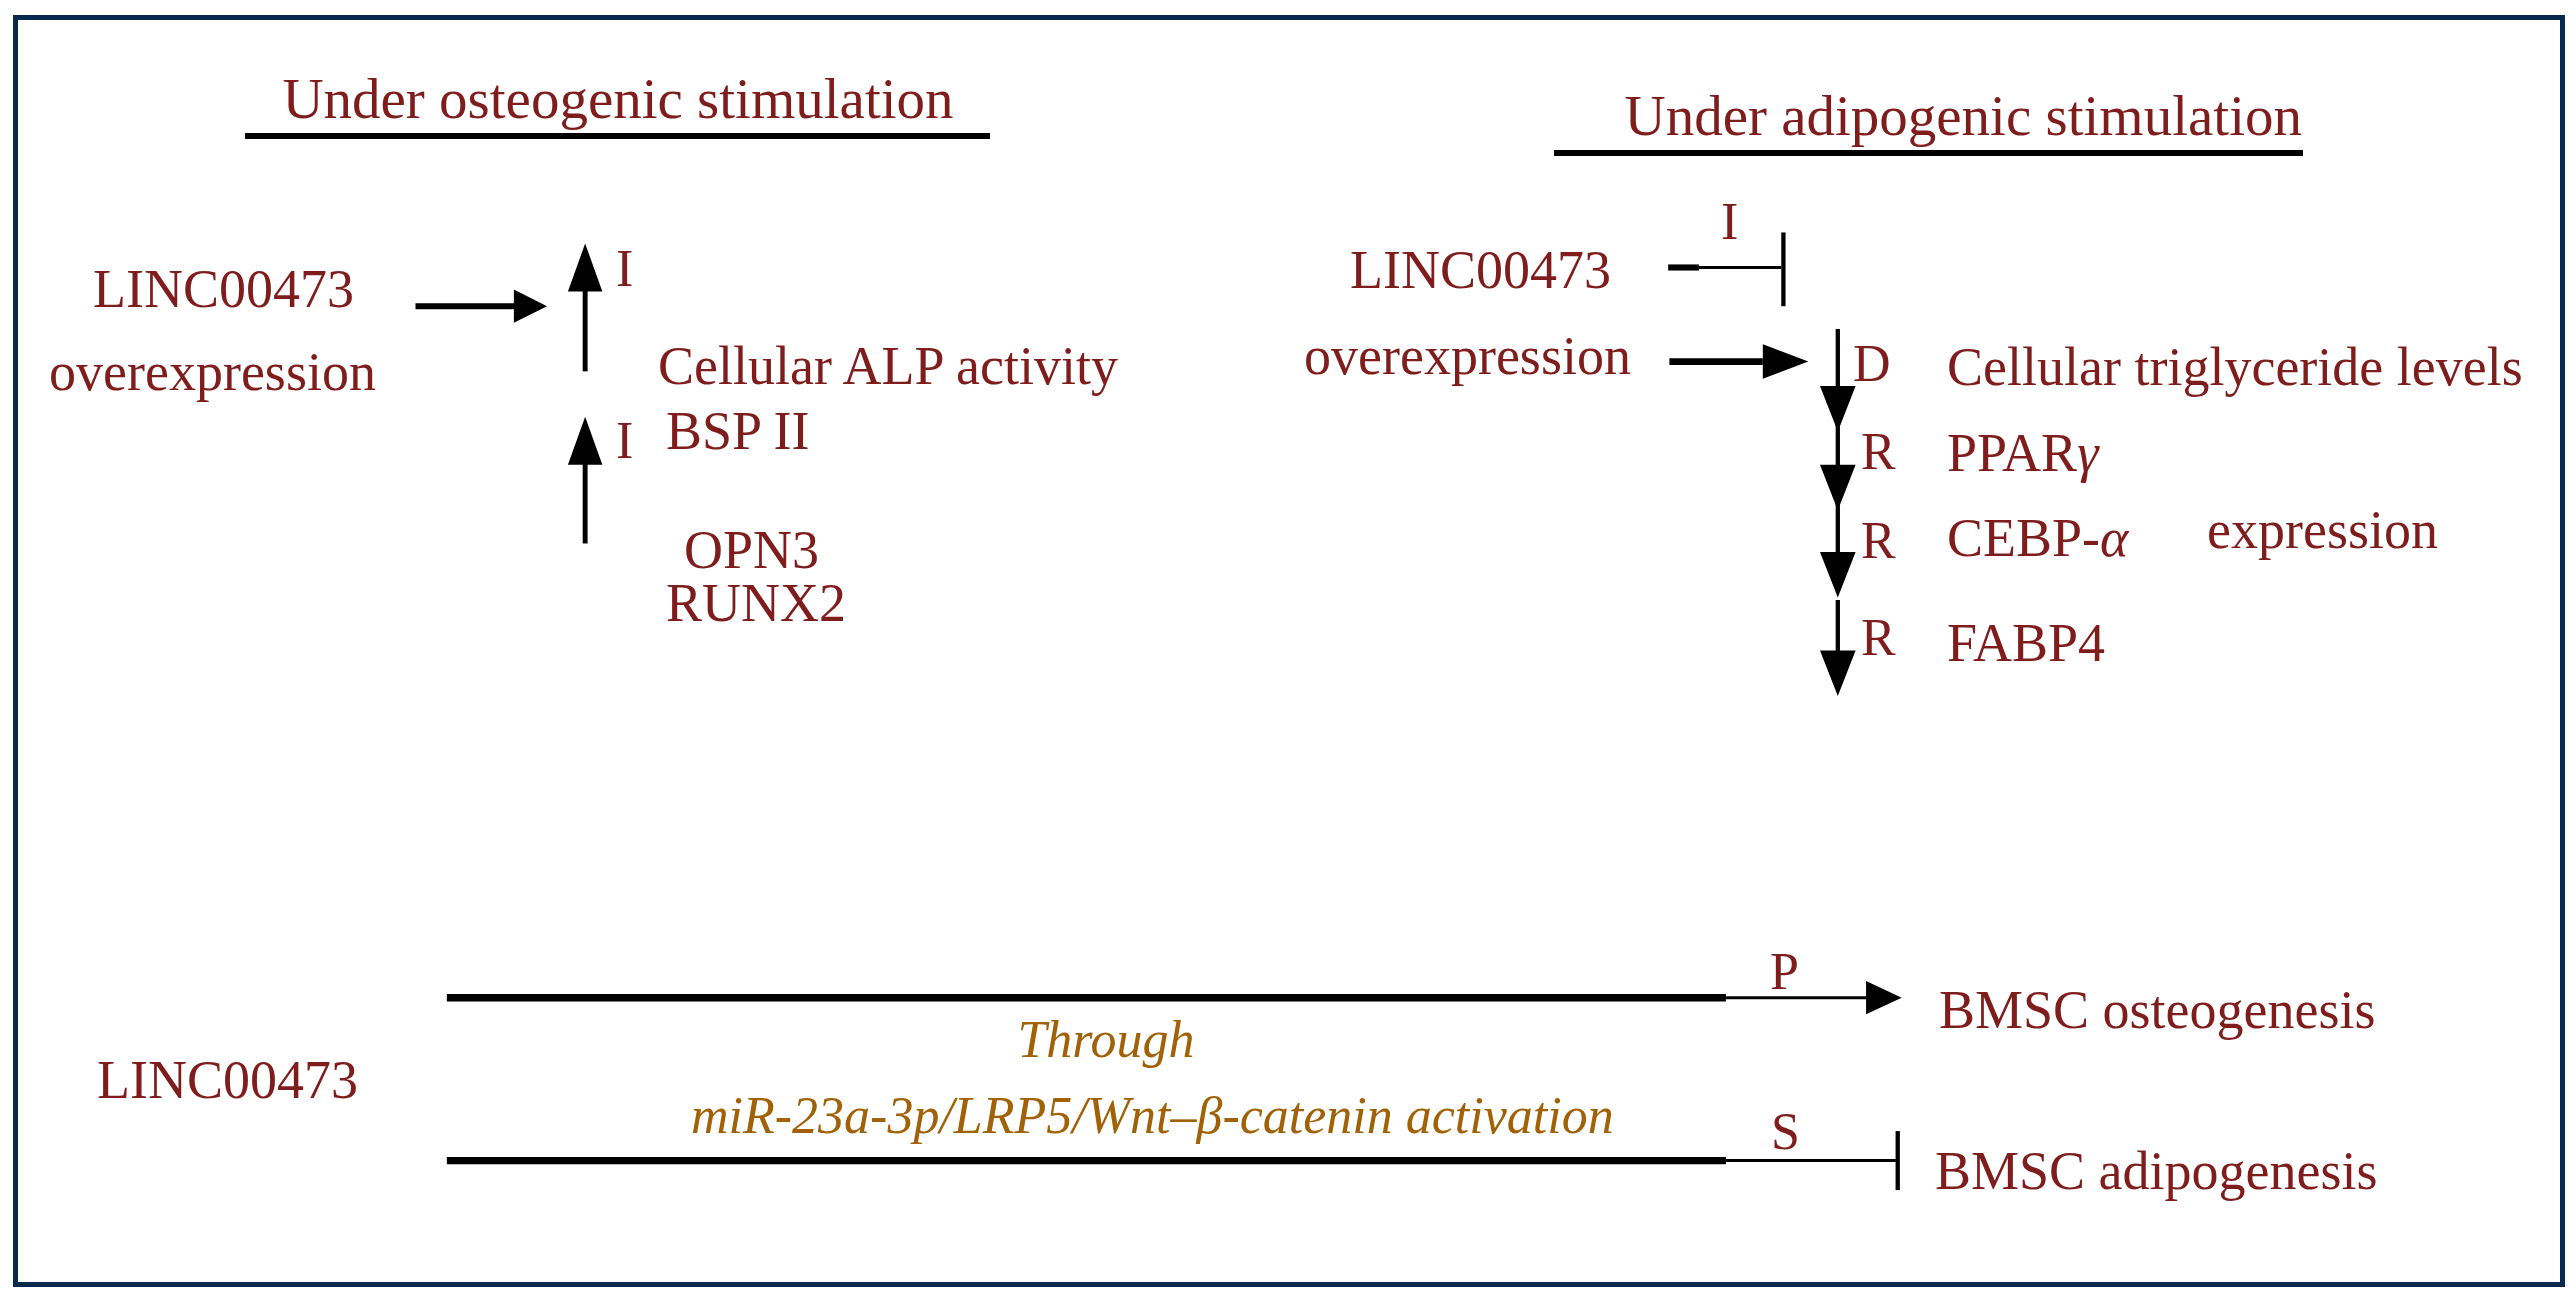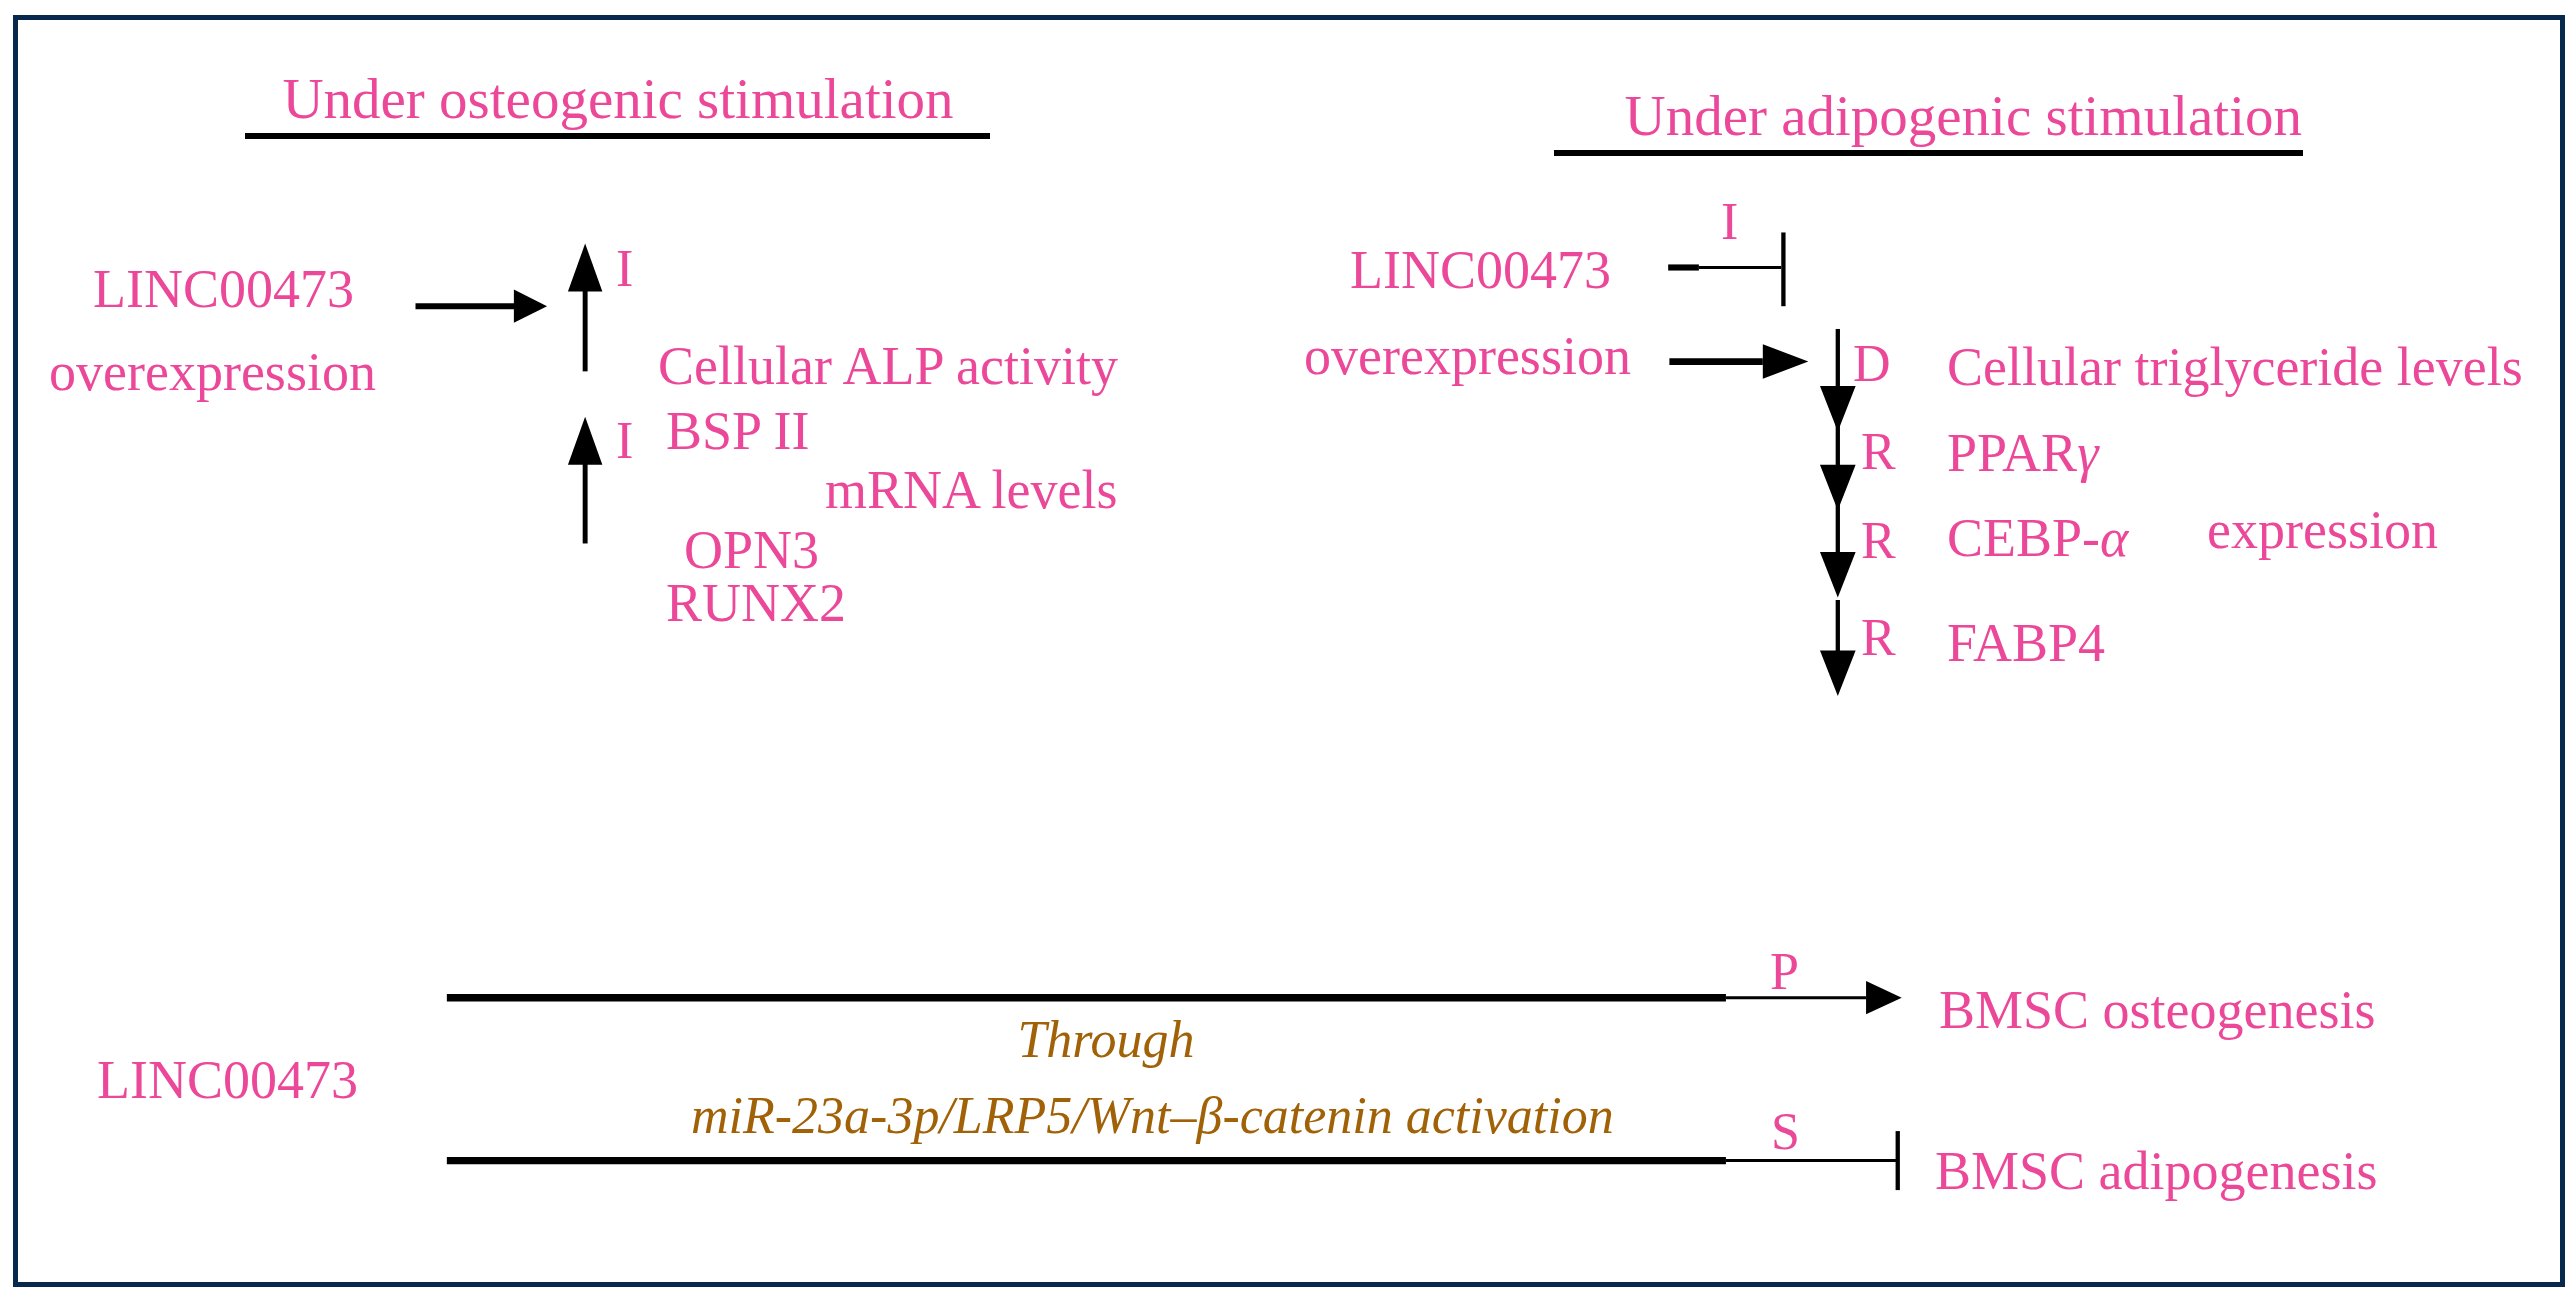--- a/index.html
+++ b/index.html
@@ -23,21 +23,21 @@
     width: 2542px;
     height: 1262px;
     border: 5.5px solid #07294d;
     background: transparent;
   }
   .t {
     position: absolute;
     white-space: nowrap;
     line-height: 1.05;
     font-size: 54px;
-    color: #ec4899;
+    color: #7f1d1d;
   }
   .title {
     font-size: 57px;
     text-align: center;
   }
   .lbl {
     font-size: 52px;
   }
   .rule {
     position: absolute;
@@ -142,21 +142,20 @@
   <div class="t" style="left:93px; top:261px;">LINC00473</div>
   <div class="t" style="left:49px; top:344px;">overexpression</div>
 
   <div class="t lbl" style="left:616px; top:242px;">I</div>
   <div class="t" style="left:658px; top:338px;">Cellular ALP activity</div>
 
   <div class="t lbl" style="left:616px; top:414px;">I</div>
   <div class="t" style="left:666px; top:403px;">BSP II</div>
   <div class="t" style="left:684px; top:490px;margin-top:32px;">OPN3</div>
   <div class="t" style="left:666px; top:575px;">RUNX2</div>
-  <div class="t" style="left:825px; top:462px;">mRNA levels</div>
 
   <div class="t title" style="left:1555px; top:86px; width:747px;text-align:right;">Under adipogenic stimulation</div>
   <div class="rule" style="left:1554px; top:150px; width:749px;"></div>
 
   <div class="t" style="left:1350px; top:242px;">LINC00473</div>
   <div class="t" style="left:1304px; top:328px;">overexpression</div>
 
   <div class="t lbl" style="left:1721px; top:195px;">I</div>
 
   <div class="t lbl" style="left:1853px; top:337px;">D</div>

